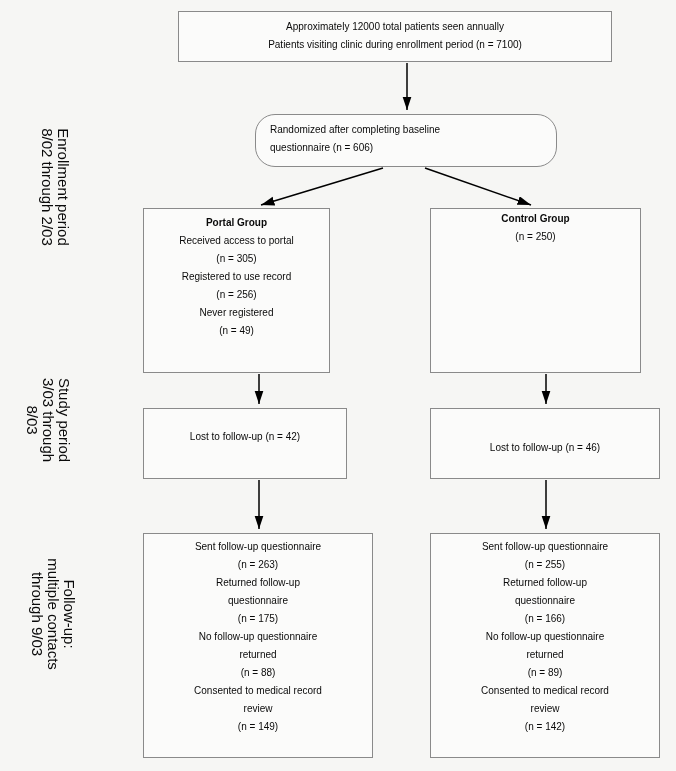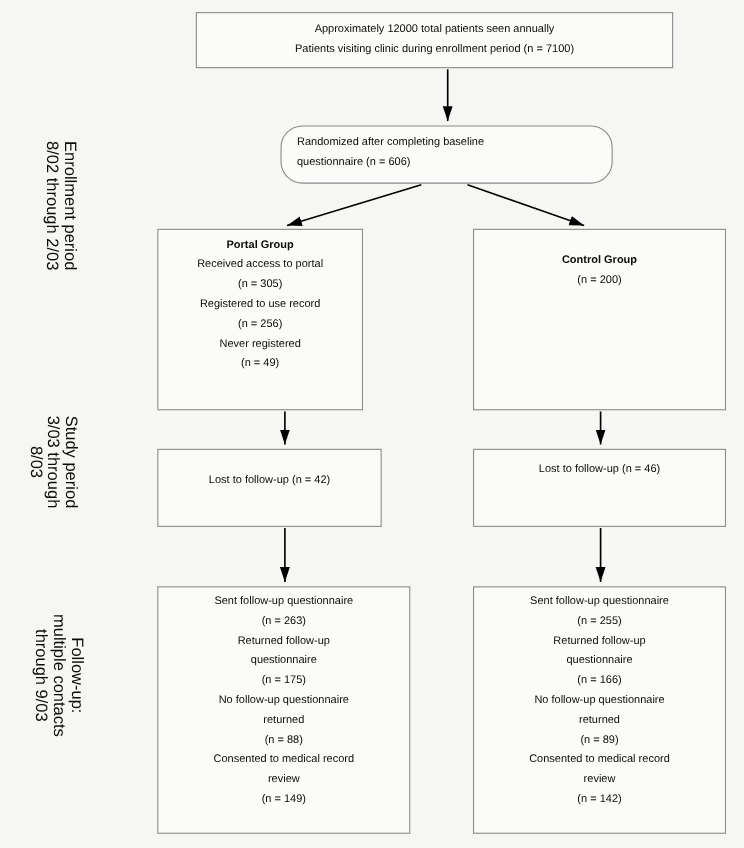--- a/index.html
+++ b/index.html
@@ -26,23 +26,23 @@
   }
   .box.center { text-align: center; }
   .box.left-align { text-align: left; }
   .line { white-space: nowrap; }
   .bold { font-weight: bold; }
 
   
   .b-total      { left: 178px; top: 11px;  width: 434px; height: 51px;  padding-top: 6px; }
   .b-randomized { left: 255px; top: 114px; width: 302px; height: 53px;  padding: 6px 0 0 14px; border-radius: 20px; }
   .b-portal     { left: 143px; top: 208px; width: 187px; height: 165px; padding-top: 5px; }
-  .b-control    { left: 430px; top: 208px; width: 230px; height: 165px; padding-top: 19px; }
+  .b-control    { left: 430px; top: 208px; width: 211px; height: 165px; padding-top: 1px; }
   .b-lost-l     { left: 143px; top: 408px; width: 204px; height: 71px;  padding-top: 19px; }
-  .b-lost-r     { left: 430px; top: 408px; width: 230px; height: 71px;  padding-top: 9px; }
+  .b-lost-r     { left: 430px; top: 408px; width: 230px; height: 71px;  padding-top: 30px; }
   .b-fu-l       { left: 143px; top: 533px; width: 230px; height: 225px; padding-top: 4px; }
   .b-fu-r       { left: 430px; top: 533px; width: 230px; height: 225px; padding-top: 4px; }
 
   
   .side-label {
     position: absolute;
     transform: translate(-50%, -50%) rotate(90deg);
     transform-origin: center center;
     text-align: center;
     font-size: 15px;
@@ -96,21 +96,21 @@
     <div class="line">Received access to portal</div>
     <div class="line">(n = 305)</div>
     <div class="line">Registered to use record</div>
     <div class="line">(n = 256)</div>
     <div class="line">Never registered</div>
     <div class="line">(n = 49)</div>
   </div>
 
   <div class="box center b-control">
     <div class="line bold">Control Group</div>
-    <div class="line">(n = 200)</div>
+    <div class="line">(n = 250)</div>
   </div>
 
   <div class="box center b-lost-l">
     <div class="line">Lost to follow-up (n = 42)</div>
   </div>
 
   <div class="box center b-lost-r">
     <div class="line">Lost to follow-up (n = 46)</div>
   </div>
 

